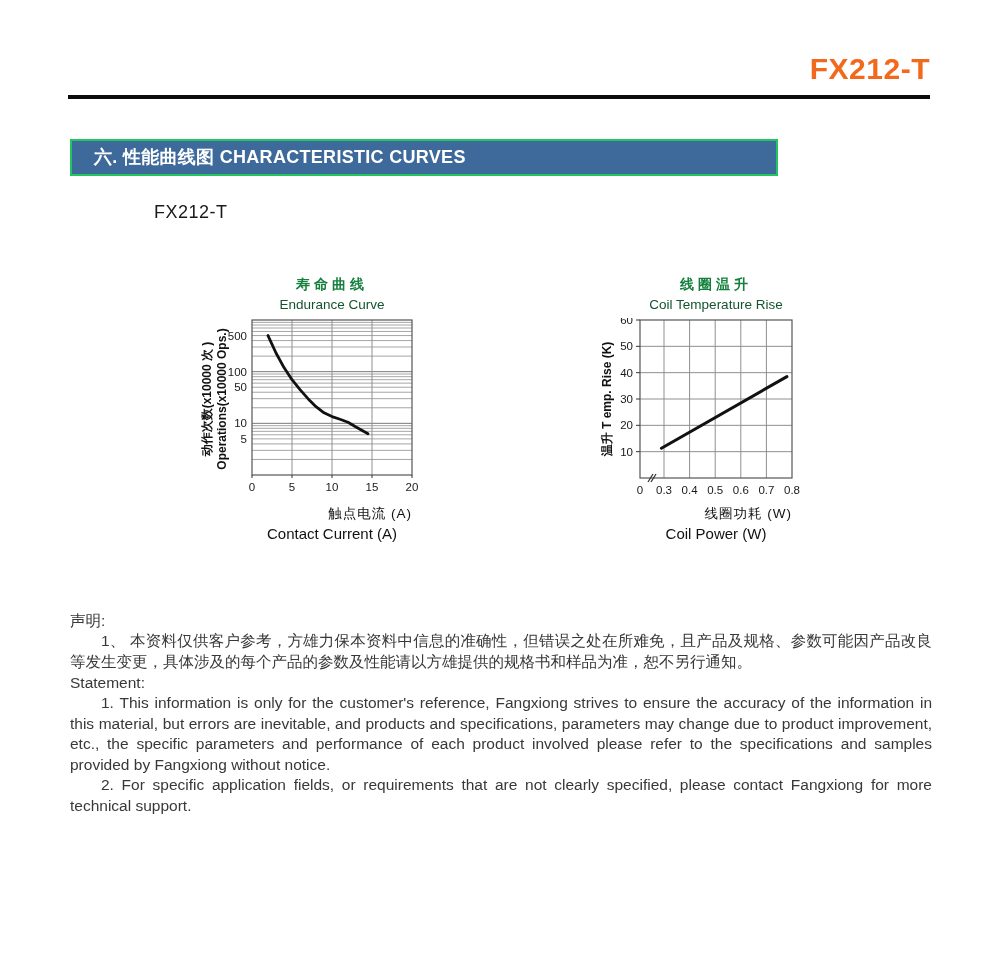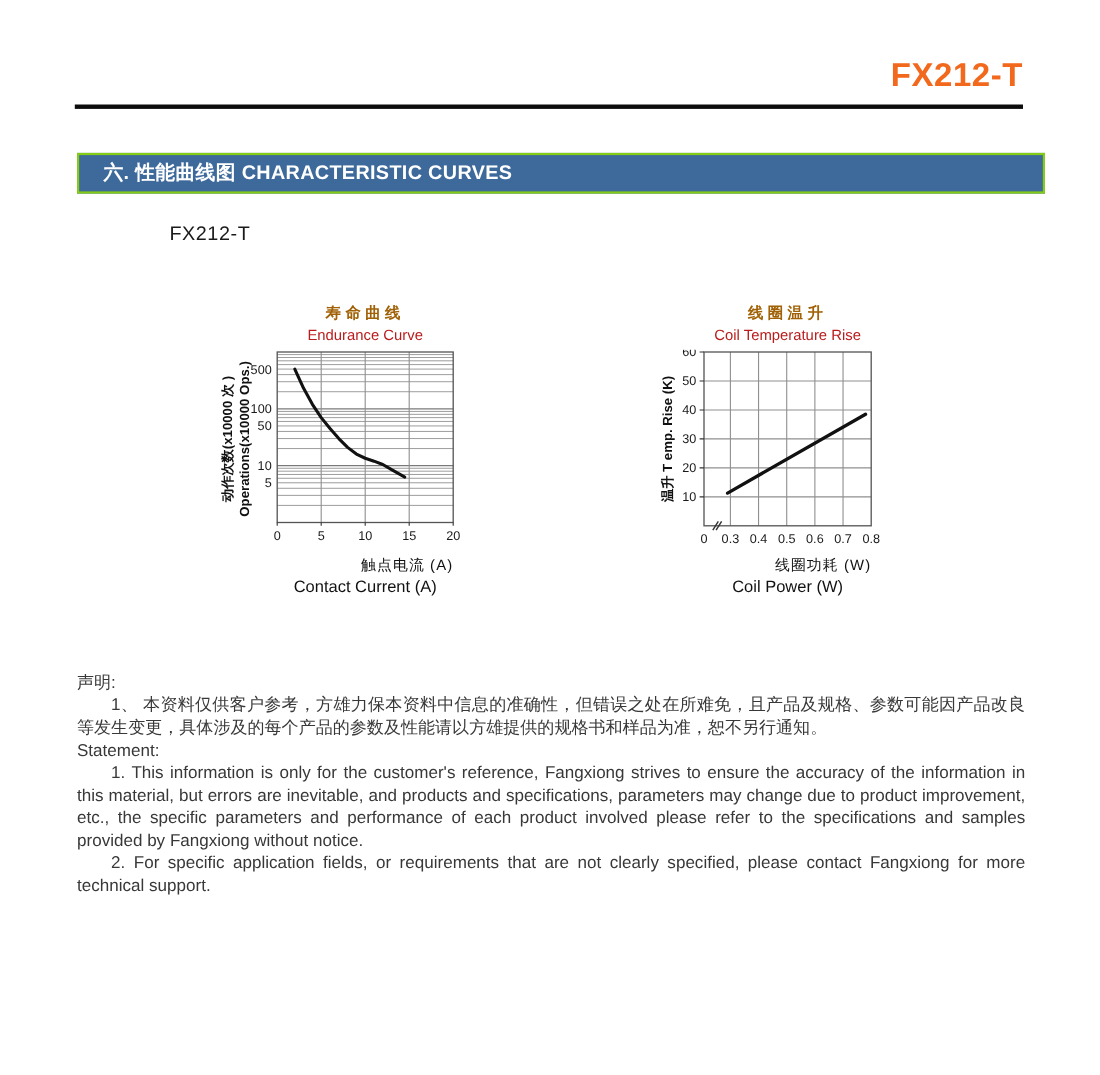--- a/index.html
+++ b/index.html
@@ -12,41 +12,41 @@
   .doc-code {
     position:absolute; top:52px; right:70px;
     font-size:30px; font-weight:bold; letter-spacing:.5px;
     color:var(--accent,#F2691D);
   }
   .top-rule {
     position:absolute; left:68px; top:95px; width:862px; height:4px;
     background:#0c0c0c;
   }
   .section-bar {
-    position:absolute; left:70px; top:139px; width:880px; height:37px;
-    background:var(--header-blue,#3D6A9B); border:2px solid #84cc16;
+    position:absolute; left:70px; top:139px; width:708px; height:37px;
+    background:var(--header-blue,#3D6A9B); border:2px solid #22c55e;
     color:#fff; font-weight:bold; font-size:18px; line-height:32px;
     padding-left:22px; letter-spacing:.3px;
   }
   .model-subtitle {
     position:absolute; left:154px; top:202px; font-size:18px; color:#1a1a1a;
     letter-spacing:.5px;
   }
   .chart { position:absolute; width:300px; }
   #chart1 { left:188px; top:274px; }
   #chart2 { left:594px; top:274px; }
   .chart-titles { height:44px; }
   #chart1 .chart-titles { margin-left:64px; width:160px; }
   #chart2 .chart-titles { margin-left:46px; width:152px; }
   .chart-title-zh {
     text-align:center; white-space:nowrap; font-size:14px; font-weight:bold;
-    letter-spacing:4px; color:#a16207; line-height:21px;
+    letter-spacing:4px; color:#15803d; line-height:21px;
   }
   .chart-title-en {
-    text-align:center; white-space:nowrap; font-size:13.5px; color:#b91c1c;
+    text-align:center; white-space:nowrap; font-size:13.5px; color:#14532d;
     line-height:20px;
   }
   .plot-svg { display:block; }
   #chart1 .plot-svg { margin-left:38px; }
   #chart2 .plot-svg { margin-left:22px; }
   .yrot {
     position:absolute; transform:rotate(-90deg); transform-origin:center;
     white-space:nowrap; text-align:center; font-size:12px; font-weight:600;
     color:#111; line-height:15px;
   }

